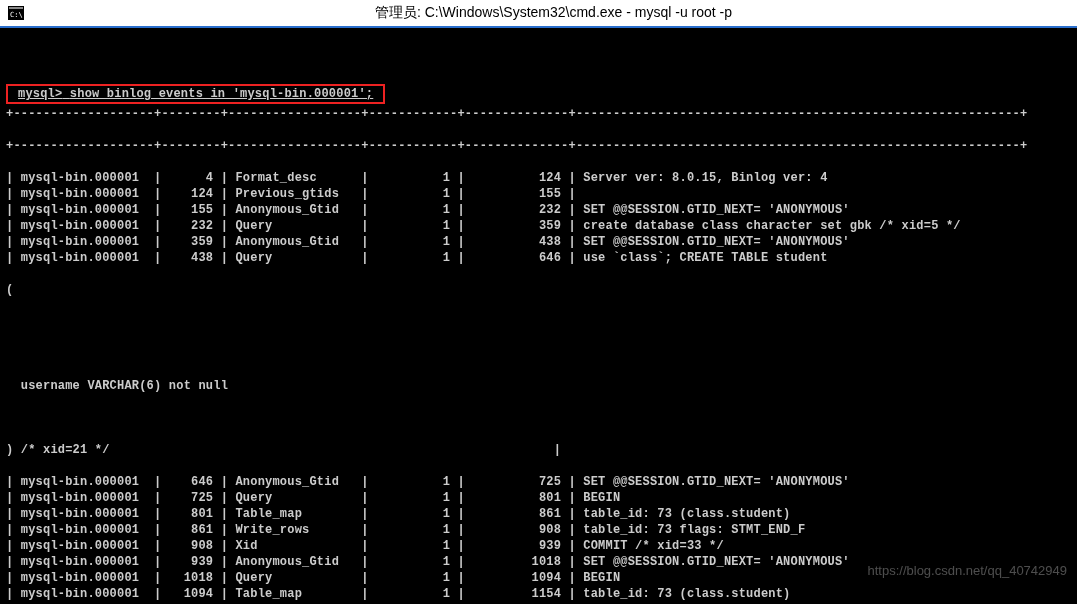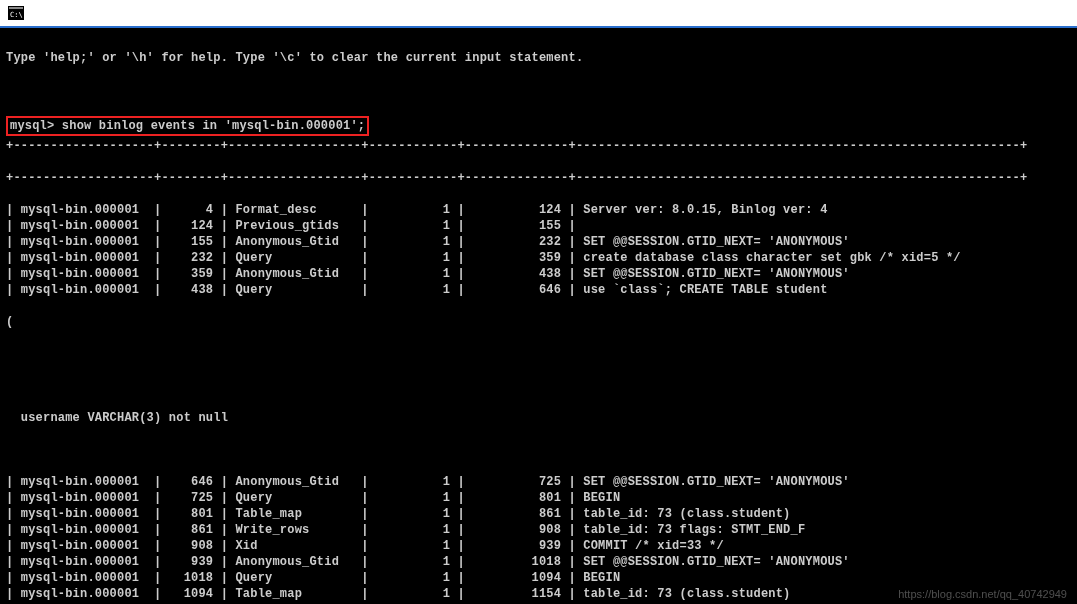--- a/index.html
+++ b/index.html
@@ -41,64 +41,66 @@
     padding: 6px 6px 0 6px;
     background: #000;
     color: #ccc;
     line-height: 16px;
     white-space: pre;
     font-weight: bold;
     letter-spacing: 0.2px;
   }
   .highlight-box {
     border: 2px solid #e22;
-    padding: 0 2px;
+    padding: 0 10px;
     display: inline-block;
     margin: 2px 0;
+    text-decoration: underline;
   }
   .wm {
     position: absolute;
     right: 10px;
-    bottom: 4px;
+    bottom: 26px;
     color: rgba(220,220,220,0.35);
     font-family: sans-serif;
-    font-size: 11px;
+    font-size: 13px;
     pointer-events: none;
   }
 </style>
 </head>
 <body>
 
 <div class="titlebar">
   <span class="icon-box">
     <svg viewBox="0 0 16 14">
         <rect x="0" y="0" width="16" height="14" fill="#000"></rect>
         <rect x="1" y="1" width="14" height="2" fill="#888"></rect>
         <text x="2" y="11" fill="#fff" font-size="7" font-family="monospace">C:\</text>
       </svg>
   </span>
+  <span class="title-text">管理员: C:\Windows\System32\cmd.exe - mysql  -u root -p</span>
 </div>
 
 <div class="term">
-<div>Type 'help;' or '\h' for help. Type '\c' to clear the current input statement.</div>
 <div> </div>
 <div class="highlight-box"><span>mysql&gt;</span> <span>show binlog events in 'mysql-bin.000001';</span></div>
 <div id="sep1">+-------------------+--------+------------------+------------+--------------+------------------------------------------------------------+</div>
 <div id="sep2">+-------------------+--------+------------------+------------+--------------+------------------------------------------------------------+</div>
 <div id="rows1">| mysql-bin.000001  |      4 | Format_desc      |          1 |          124 | Server ver: 8.0.15, Binlog ver: 4
 | mysql-bin.000001  |    124 | Previous_gtids   |          1 |          155 | 
 | mysql-bin.000001  |    155 | Anonymous_Gtid   |          1 |          232 | SET @@SESSION.GTID_NEXT= 'ANONYMOUS'
 | mysql-bin.000001  |    232 | Query            |          1 |          359 | create database class character set gbk /* xid=5 */
 | mysql-bin.000001  |    359 | Anonymous_Gtid   |          1 |          438 | SET @@SESSION.GTID_NEXT= 'ANONYMOUS'
 | mysql-bin.000001  |    438 | Query            |          1 |          646 | use `class`; CREATE TABLE student</div>
 <div>(</div>
 <div> </div>
 <div> </div>
-<div>  username VARCHAR(3) not null</div>
+<div>  username VARCHAR(6) not null</div>
 <div> </div>
+<div id="contxid">) /* xid=21 */                                                            |</div>
 <div id="rows2">| mysql-bin.000001  |    646 | Anonymous_Gtid   |          1 |          725 | SET @@SESSION.GTID_NEXT= 'ANONYMOUS'
 | mysql-bin.000001  |    725 | Query            |          1 |          801 | BEGIN
 | mysql-bin.000001  |    801 | Table_map        |          1 |          861 | table_id: 73 (class.student)
 | mysql-bin.000001  |    861 | Write_rows       |          1 |          908 | table_id: 73 flags: STMT_END_F
 | mysql-bin.000001  |    908 | Xid              |          1 |          939 | COMMIT /* xid=33 */
 | mysql-bin.000001  |    939 | Anonymous_Gtid   |          1 |         1018 | SET @@SESSION.GTID_NEXT= 'ANONYMOUS'
 | mysql-bin.000001  |   1018 | Query            |          1 |         1094 | BEGIN
 | mysql-bin.000001  |   1094 | Table_map        |          1 |         1154 | table_id: 73 (class.student)
 | mysql-bin.000001  |   1154 | Write_rows       |          1 |         1201 | table_id: 73 flags: STMT_END_F
 | mysql-bin.000001  |   1201 | Xid              |          1 |         1232 | COMMIT /* xid=34 */

